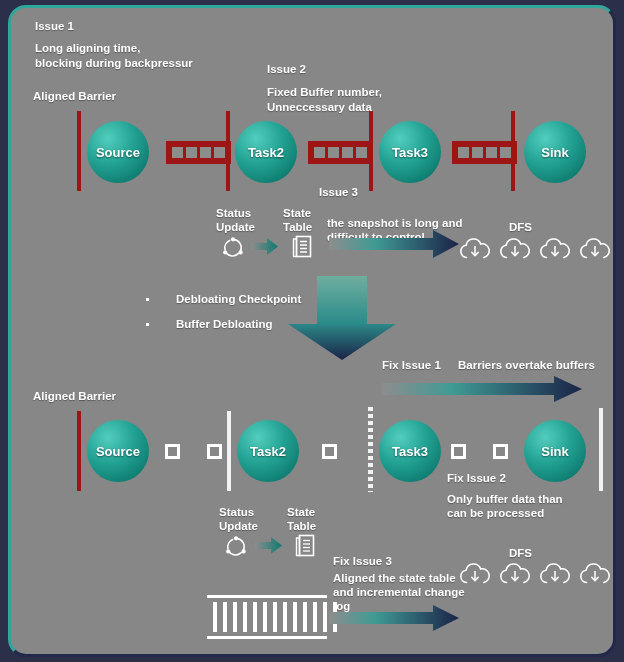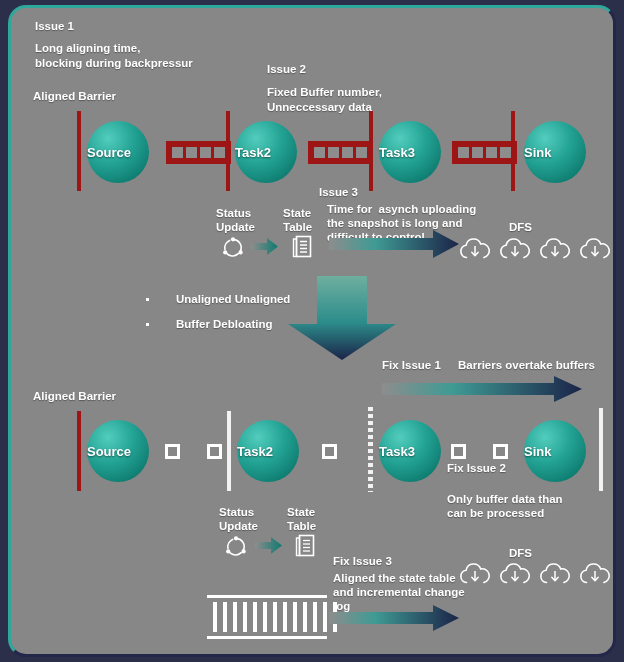--- a/index.html
+++ b/index.html
@@ -17,21 +17,21 @@
     overflow:hidden;
   }
 
   .txt{position:absolute;color:#ffffff;font-size:11.5px;line-height:14.5px;white-space:pre;
        text-shadow:0 1px 1px rgba(0,0,0,.35);}
   .txt.b{font-weight:bold;}
 
   
   .node{position:absolute;border-radius:50%;
         background:radial-gradient(circle at 34% 28%, #53cdbd 0%, #23a394 42%, #0f7e72 78%, #0a5f58 100%);
-        display:flex;align-items:center;}
+        display:flex;align-items:center;justify-content:center;}
   .node span{color:#fff;font-size:13px;font-weight:bold;text-shadow:0 1px 2px rgba(0,0,0,.5);}
   .node.shadow:after{content:"";position:absolute;bottom:-6px;left:8%;width:84%;height:26px;
         background:radial-gradient(ellipse at 50% 0%, rgba(95,80,130,.75) 0%, rgba(120,110,140,0) 72%);
         z-index:-1;}
 
   
   .barrier-red{position:absolute;width:4px;background:#9e1515;}
   
   .barrier-white{position:absolute;width:4px;background:#f2f2f2;}
   .barrier-dash{position:absolute;width:5px;
@@ -102,21 +102,20 @@
       <i></i>
   </div>
   <div class="bufstrip" style="left:441px;top:133px;">
     <i></i>
       <i></i>
     <i></i>
       <i></i>
   </div>
 
   <div class="txt b" style="left:308px;top:177px;">Issue 3</div>
-  <div class="txt b" style="left:316px;top:194px;">Time for  asynch uploading</div>
   <div class="txt b" style="left:316px;top:208px;">the snapshot is long and</div>
   <div class="txt b" style="left:316px;top:222px;">difficult to control</div>
 
   <div class="txt b" style="left:205px;top:198px;">Status</div>
   <div class="txt b" style="left:205px;top:212px;">Update</div>
   <div class="txt b" style="left:272px;top:198px;">State</div>
   <div class="txt b" style="left:272px;top:212px;">Table</div>
 
   <div style="position:absolute;left:210px;top:228px;">
     <svg width="24" height="22" viewBox="0 0 24 22">
@@ -183,21 +182,21 @@
       <path d="M11.8 16.3 L15 19.8 L18.2 16.3" fill="none" stroke="#fff" stroke-width="1.5" stroke-linecap="round" stroke-linejoin="round"></path>
     </svg>
     <svg width="30" height="24" viewBox="0 0 30 24">
       <path d="M6.5 21.5 a6.2 6.2 0 0 1 -0.4 -12.3 a7.6 7.6 0 0 1 14.6 -1.2 a5.6 5.6 0 0 1 3.2 13.5" fill="none" stroke="#fff" stroke-width="1.6" stroke-linecap="round"></path>
       <line x1="15" y1="10" x2="15" y2="19.5" stroke="#fff" stroke-width="1.5"></line>
       <path d="M11.8 16.3 L15 19.8 L18.2 16.3" fill="none" stroke="#fff" stroke-width="1.5" stroke-linecap="round" stroke-linejoin="round"></path>
     </svg>
   </div>
 
   <div class="bullets" style="left:135px;top:285px;">
-    <div>Unaligned Unaligned</div>
+    <div>Debloating Checkpoint</div>
     <div>Buffer Debloating</div>
   </div>
 
   <div style="position:absolute;left:277px;top:268px;">
     <svg width="108" height="84" viewBox="0 0 108 84">
       <defs>
           <linearGradient id="gdown" x1="0" y1="0" x2="0" y2="1">
         <stop offset="0" stop-color="#6fae9f"></stop>
             <stop offset="55%" stop-color="#2c8d8b"></stop>
             <stop offset="100%" stop-color="#1b2348"></stop>
@@ -242,21 +241,21 @@
   <div class="node shadow" style="left:513px;top:412px;width:62px;height:62px;">
     <span>Sink</span>
   </div>
 
   <div class="bufbox" style="left:154px;top:436px;"></div>
   <div class="bufbox" style="left:196px;top:436px;"></div>
   <div class="bufbox" style="left:311px;top:436px;"></div>
   <div class="bufbox" style="left:440px;top:436px;"></div>
   <div class="bufbox" style="left:482px;top:436px;"></div>
 
-  <div class="txt b" style="left:436px;top:453px;">Fix Issue 2</div>
+  <div class="txt b" style="left:436px;top:463px;">Fix Issue 2</div>
   <div class="txt b" style="left:436px;top:484px;">Only buffer data than</div>
   <div class="txt b" style="left:436px;top:498px;">can be processed</div>
 
   <div class="txt b" style="left:208px;top:497px;">Status</div>
   <div class="txt b" style="left:208px;top:511px;">Update</div>
   <div class="txt b" style="left:276px;top:497px;">State</div>
   <div class="txt b" style="left:276px;top:511px;">Table</div>
 
   <div style="position:absolute;left:213px;top:527px;">
     <svg width="24" height="22" viewBox="0 0 24 22">

